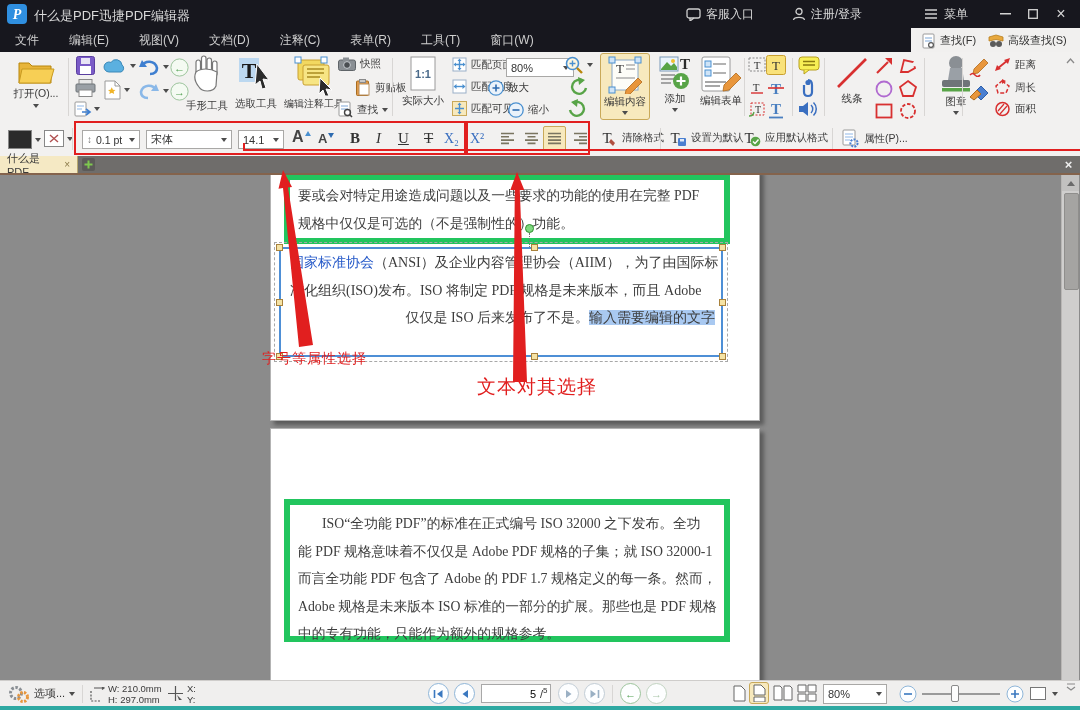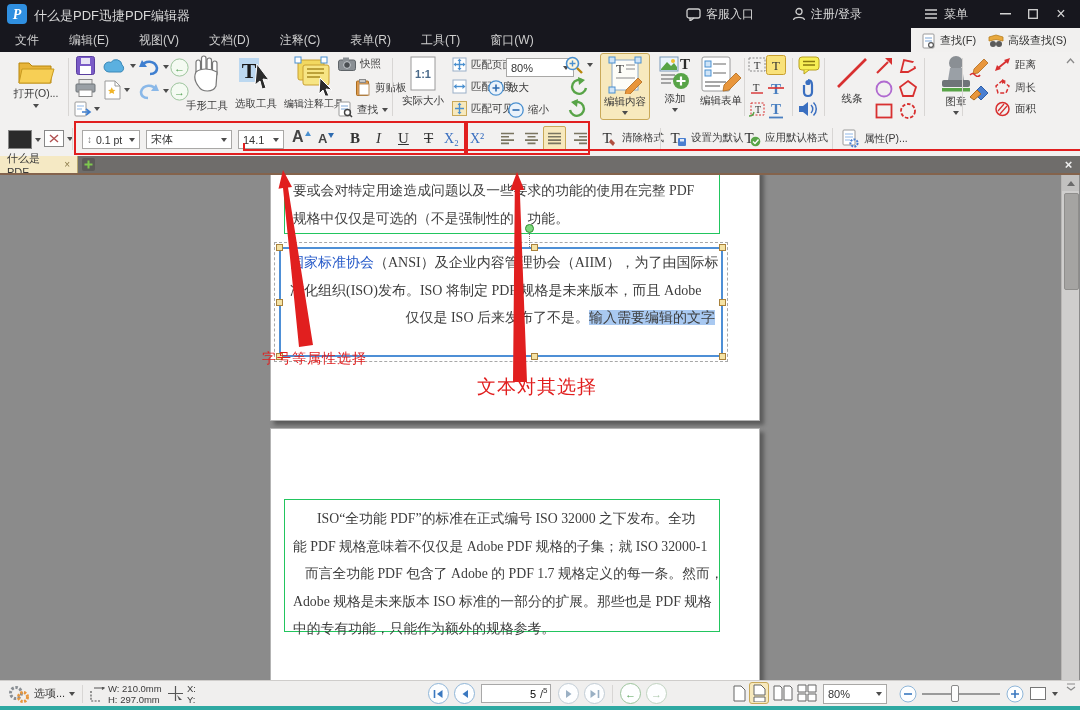--- a/index.html
+++ b/index.html
@@ -27,21 +27,21 @@
   .activebtn{background:#f7e9bd;border:1px solid #c9a959;border-radius:3px;box-sizing:border-box;}
   .fmtglyph{font-family:"Liberation Serif","DejaVu Serif",serif;font-size:14px;color:#333;}
   .alignbtn{position:absolute;width:22px;height:23px;display:flex;align-items:center;justify-content:center;border-radius:2px;}
   
   .tabbar{left:0;top:156px;width:1080px;height:17px;background:#6f6d6b;}
   .tab{position:absolute;left:0;top:0;height:17px;background:#f5e9c4;border-right:1px solid #b8a86e;display:flex;align-items:center;gap:6px;padding:0 7px;font-size:11px;color:#3a3a3a;box-sizing:border-box;}
   
   .docarea{left:0;top:173px;width:1080px;height:507px;background:#8b8b8b;border-top:2px solid #84634c;box-sizing:border-box;overflow:hidden;}
   .page{position:absolute;background:#fff;border:1px solid #b3b3b3;box-shadow:4px 4px 4px rgba(0,0,0,0.35);}
   .pdftxt{font-family:"Liberation Serif","DejaVu Serif",serif;font-size:13.8px;color:#3d3d3d;line-height:27.5px;white-space:nowrap;}
-  .txtbox{position:absolute;border:1px solid #22c55e;}
+  .txtbox{position:absolute;border:6px solid #22c55e;}
   .link{color:#2458c8;}
   .hl{background:#a9c9f1;}
   .handle{position:absolute;width:7px;height:7px;background:#f5e3a5;border:1px solid #a9823c;box-sizing:border-box;z-index:3;}
   .selbox{position:absolute;border:2px solid #4e8fd6;box-sizing:border-box;}
   .dashout{position:absolute;left:-7px;top:-7px;right:-7px;bottom:-7px;border:1px dashed #a8a8a8;}
   .greenhandle{position:absolute;width:9px;height:9px;border-radius:50%;background:#7ed87e;border:1px solid #2f8f2f;box-sizing:border-box;z-index:3;}
   
   .redbox{position:absolute;border:2px solid #e11f1f;z-index:40;}
   .redline{position:absolute;background:#e11f1f;z-index:40;}
   .redlabel{position:absolute;color:#e11f1f;font-family:"Liberation Serif","DejaVu Serif",serif;letter-spacing:1px;z-index:41;white-space:nowrap;}
@@ -675,21 +675,21 @@
         <div class="handle" style="left:-5px;bottom:-5px;"></div>
         <div class="handle" style="left:250px;bottom:-5px;"></div>
         <div class="handle" style="right:-5px;bottom:-5px;"></div>
       </div>
     </div>
 
     <div class="page" style="left:270px;top:253px;width:488px;height:262px;">
       <div class="txtbox" style="left:13px;top:70px;width:434px;height:131px;">
         <div class="pdftxt" style="padding:5px 8px 0 8px;"><span style="display:inline-block;width:24px;"></span><span>ISO“全功能 PDF”的标准在正式编号 ISO 32000 之下发布。全功</span></div>
         <div class="pdftxt" style="padding:0 8px;">能 PDF 规格意味着不仅仅是 Adobe PDF 规格的子集；就 ISO 32000-1</div>
-        <div class="pdftxt" style="padding:0 8px;margin-left:12px;">而言全功能 PDF 包含了 Adobe 的 PDF 1.7 规格定义的每一条。然而，</div>
+        <div class="pdftxt" style="padding:0 8px;">而言全功能 PDF 包含了 Adobe 的 PDF 1.7 规格定义的每一条。然而，</div>
         <div class="pdftxt" style="padding:0 8px;">Adobe 规格是未来版本 ISO 标准的一部分的扩展。那些也是 PDF 规格</div>
         <div class="pdftxt" style="padding:0 8px;">中的专有功能，只能作为额外的规格参考。</div>
       </div>
     </div>
 
     <div class="abs" style="left:1061px;top:0;width:17px;height:507px;background:#cfcecd;border-left:1px solid #b8b6b4;">
       <div class="abs" style="left:0;top:0;width:17px;height:16px;background:#c2c1c0;display:flex;align-items:center;justify-content:center;">
         <span style="width:0;height:0;border-left:4px solid transparent;border-right:4px solid transparent;border-bottom:5px solid #6a6a6a;"></span>
       </div>
       <div class="abs" style="left:2px;top:18px;width:13px;height:95px;background:#a5a4a2;border:1px solid #8f8e8c;border-radius:2px;"></div>

